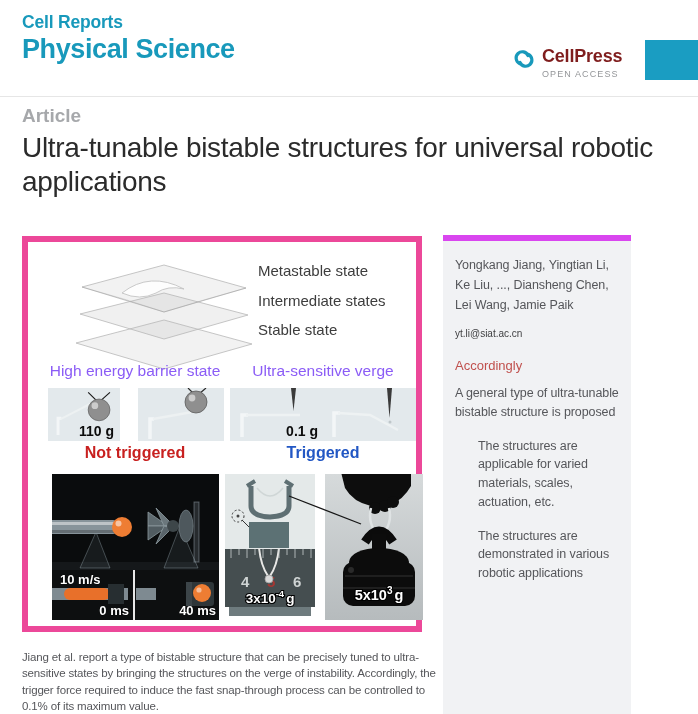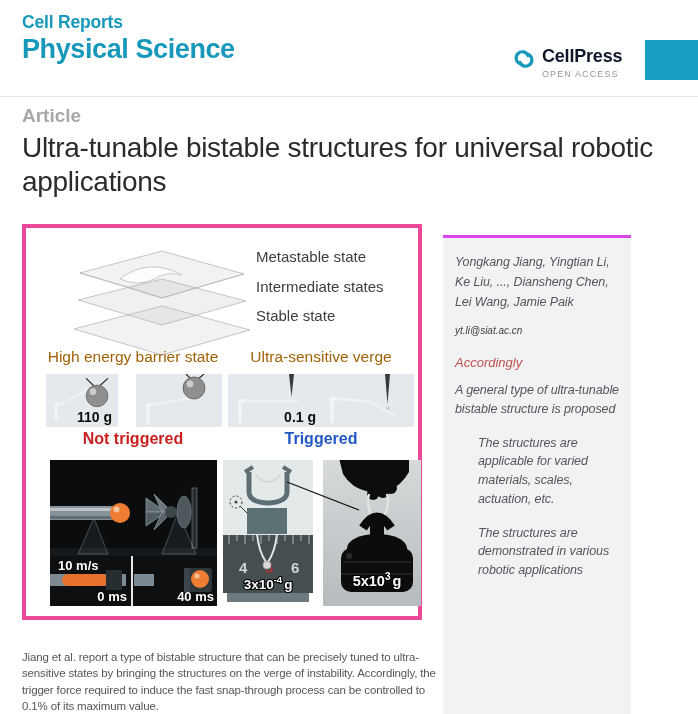--- a/index.html
+++ b/index.html
@@ -6,51 +6,51 @@
   html,body { background:#ffffff; }
   body { font-family:"Liberation Sans", sans-serif; }
   #page { position:relative; width:698px; height:714px; background:#ffffff; overflow:hidden; }
 
   
   .journal { position:absolute; left:22px; top:12px; color:#1899bb; }
   .journal .l1 { font-size:17.5px; font-weight:bold; letter-spacing:-0.2px; }
   .journal .l2 { font-size:27px; font-weight:bold; letter-spacing:-0.4px; margin-top:1px; }
   .publisher { position:absolute; left:512px; top:46px; display:flex; align-items:flex-start; }
   .publisher .icon { width:24px; height:24px; margin-right:6px; margin-top:1px; }
-  .publisher .pname { font-size:18px; font-weight:bold; color:#0f172a; letter-spacing:-0.2px; }
+  .publisher .pname { font-size:18px; font-weight:bold; color:#7f1d1d; letter-spacing:-0.2px; }
   .publisher .oa { font-size:9px; color:#949699; letter-spacing:1.1px; margin-top:2px; }
   .corner-accent { position:absolute; left:645px; top:40px; width:53px; height:40px; background:#1a9dc2; }
   .rule { position:absolute; left:0; top:96px; width:698px; height:1px; background:#e6e6e6; }
 
   
   .article-type { position:absolute; left:22px; top:105px; font-size:19px; font-weight:bold; color:#a6a8ab; }
   .title { position:absolute; left:22px; top:131px; width:640px; font-size:28px; font-weight:400; color:#2b2b2b; line-height:1.22; letter-spacing:-0.3px; }
 
   
-  .figure { position:absolute; left:22px; top:224px; width:400px; height:396px; border:4px solid #ec4899; background:#fff; }
+  .figure { position:absolute; left:22px; top:236px; width:400px; height:396px; border:6px solid #ec4899; background:#fff; }
   .state-label { position:absolute; left:230px; font-size:15px; color:#3d3d3d; }
-  .panel-header { position:absolute; top:120px; font-size:15.5px; color:#a16207; text-align:center; }
+  .panel-header { position:absolute; top:120px; font-size:15.5px; color:#8b5cf6; text-align:center; }
   .hdr-left { left:14px; width:186px; }
   .hdr-right { left:198px; width:194px; }
   .lever-photo { position:absolute; top:146px; height:53px; background:#e3e9ec; }
   .lever-photo svg { position:absolute; left:0; top:0; width:100%; height:100%; }
   .weight { position:absolute; right:6px; bottom:2px; font-size:14px; font-weight:bold; color:#0c0c0c; }
   .status { position:absolute; top:202px; font-size:16px; font-weight:bold; text-align:center; }
   .status-left { left:14px; width:186px; color:#c8201f; }
   .status-right { left:198px; width:194px; color:#2257c4; }
 
   .launch-svg { position:absolute; left:24px; top:232px; }
   .gripper-svg { position:absolute; left:197px; top:232px; }
 
   svg text { font-family:"Liberation Sans", sans-serif; }
   .phlabel { fill:#ffffff; font-size:13px; font-weight:600; paint-order:stroke; stroke:#000; stroke-width:0.7px; }
   .biglabel { fill:#ffffff; font-weight:bold; paint-order:stroke; stroke:#000; stroke-width:2.2px; }
 
   
-  .sidebar { position:absolute; left:443px; top:235px; width:188px; height:479px; background:#f1f2f4; border-top:3px solid #d946ef; padding:14px 10px 0 12px;font-style:italic; }
+  .sidebar { position:absolute; left:443px; top:235px; width:188px; height:479px; background:#f1f2f4; border-top:6px solid #d946ef; padding:14px 10px 0 12px; }
   .authors { font-size:12.5px; color:#55565a; line-height:1.6; letter-spacing:-0.1px; }
   .email { margin-top:13px; font-size:10px; color:#3e3e40; text-decoration:none; display:inline-block; }
   .hl-title { margin-top:17px; font-size:13px; color:#c0504d; }
   .hl-item { margin-top:11px; font-size:12.5px; color:#55565a; line-height:1.5; letter-spacing:-0.1px; }
   .hl-item + .hl-item { margin-top:15px;margin-left:23px; }
 
   
   .caption { position:absolute; left:22px; top:649px; width:414px; font-size:11.5px; color:#55565a; line-height:1.42; letter-spacing:-0.15px; }
 </style>
 </head>

